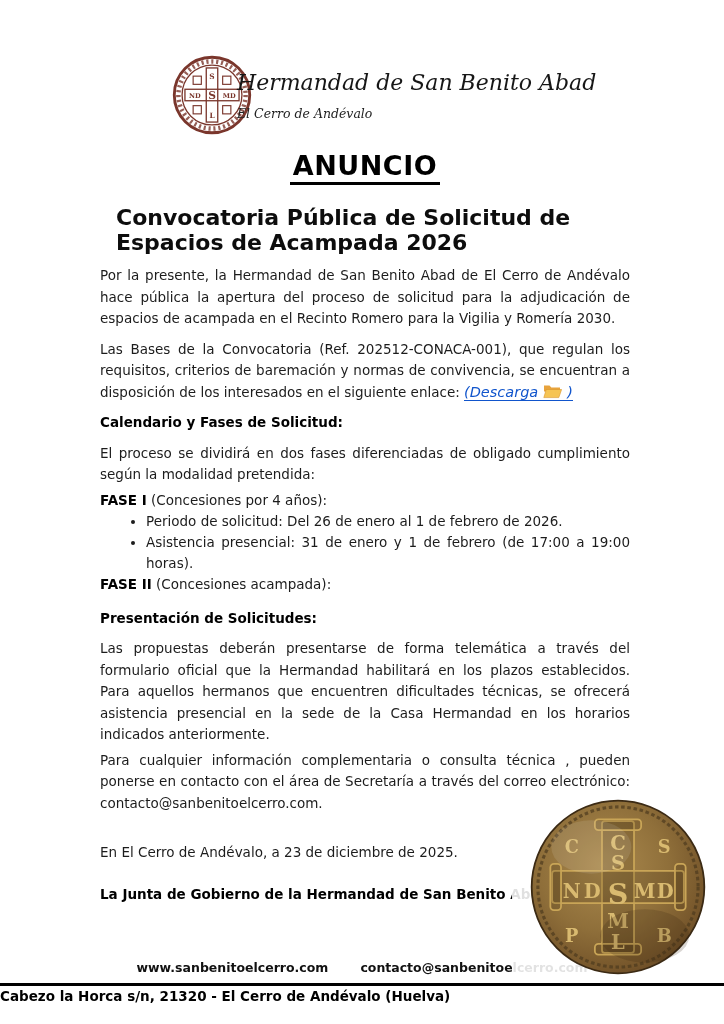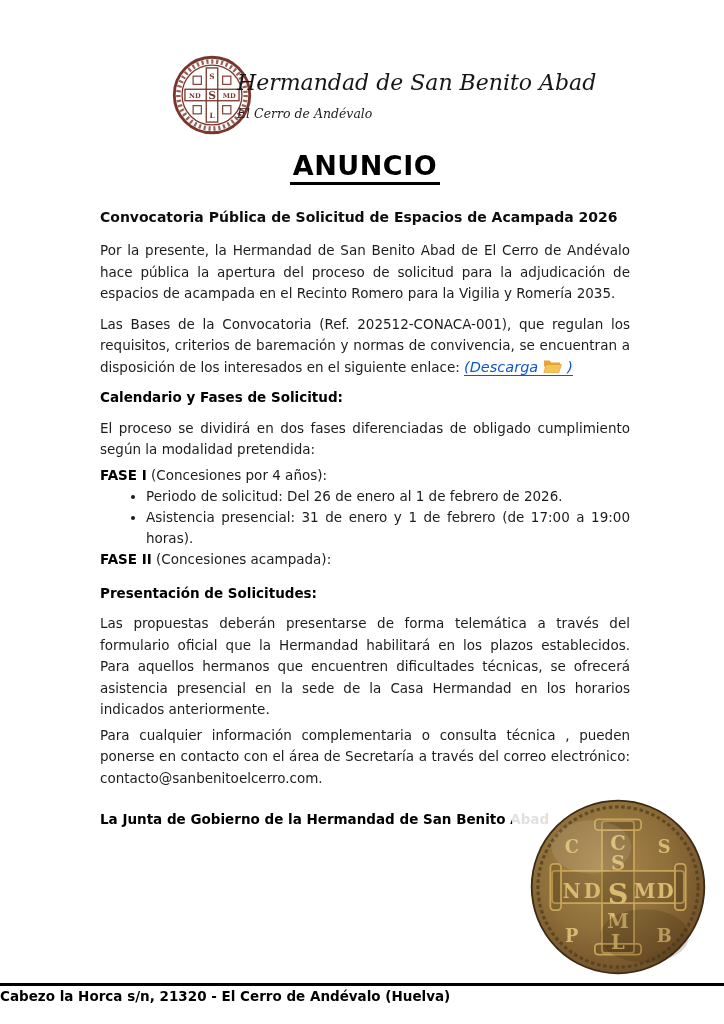--- a/index.html
+++ b/index.html
@@ -14,21 +14,21 @@
     font-family:"DejaVu Serif", serif; font-style:italic; font-size:22px; color:#161616;
   }
   .org-sub {
     position:absolute; left:237px; top:106px; width:318px; text-align:left;
     font-family:"DejaVu Serif", serif; font-style:italic; font-size:12.5px; color:#222;
   }
   
   .content { position:absolute; left:100px; top:150px; width:530px; }
   .title { text-align:center; margin:0 0 24px; font-size:27px; font-weight:bold; color:#000; letter-spacing:.5px; }
   .title span { border-bottom:3px solid #000; padding:0 3px 1px; }
-  .doc-subtitle { margin:0 0 10px; font-size:14px; font-weight:bold; line-height:25px; color:#0d0d0d; }
+  .doc-subtitle { margin:0 16px 10px; font-size:22px; font-weight:bold; line-height:25px; color:#0d0d0d; }
   .content p { margin:0 0 9px; font-size:13.5px; line-height:21.5px; text-align:justify; }
   .h3 { font-weight:bold; color:#000; margin:0; }
   .sec-gap { margin-top:13px !important; }
   .fase { margin:0 !important; line-height:21px !important; }
   .fase strong { color:#000; }
   ul.bullets { margin:0; padding:0 0 0 46px; list-style:disc; }
   ul.bullets li { font-size:13.5px; line-height:21px; text-align:justify; }
   .intro2 { margin-bottom:4px !important; }
   .pres-body { margin-bottom:4px !important; }
   .date-line { margin-top:28px !important; }
@@ -81,21 +81,21 @@
     <div class="org-name">Hermandad de San Benito Abad</div>
     <div class="org-sub">El Cerro de Andévalo</div>
   </div>
 
   <div class="content">
 
     <div class="title"><span>ANUNCIO</span></div>
 
     <div class="doc-subtitle">Convocatoria Pública de Solicitud de Espacios de Acampada 2026</div>
 
-    <p>Por la presente, la Hermandad de San Benito Abad de El Cerro de Andévalo hace pública la apertura del proceso de solicitud para la adjudicación de espacios de acampada en el Recinto Romero para la Vigilia y Romería 2035.</p>
+    <p>Por la presente, la Hermandad de San Benito Abad de El Cerro de Andévalo hace pública la apertura del proceso de solicitud para la adjudicación de espacios de acampada en el Recinto Romero para la Vigilia y Romería 2030.</p>
 
     <p><span>Las Bases de la Convocatoria (Ref. 202512-CONACA-001), que regulan los requisitos, criterios de baremación y normas de convivencia, se encuentran a disposición de los interesados en el siguiente enlace: </span><a class="descarga" href="#"><span>(Descarga</span><svg class="fold" width="19" height="15" viewBox="0 0 19 15">
             <path d="M1 1.5 h5.5 l1.8 2 H17 v4 H1 Z" fill="#E8A33D"></path>
             <path d="M3.2 5.5 H18.6 L15.8 13.6 H0.8 Z" fill="#F6C453" stroke="#D9952E" stroke-width="0.6"></path>
           </svg><span>)</span></a></p>
 
     <p class="h3">Calendario y Fases de Solicitud:</p>
     <p class="intro2">El proceso se dividirá en dos fases diferenciadas de obligado cumplimiento según la modalidad pretendida:</p>
 
     <p class="fase"><strong>FASE I</strong><span> (Concesiones por 4 años):</span></p>
@@ -104,20 +104,21 @@
       <li>Asistencia presencial: 31 de enero y 1 de febrero (de 17:00 a 19:00 horas).</li>
     </ul>
 
     <p class="fase"><strong>FASE II</strong><span> (Concesiones acampada):</span></p>
 
     <p class="h3 sec-gap">Presentación de Solicitudes:</p>
     <p class="pres-body">Las propuestas deberán presentarse de forma telemática a través del formulario oficial que la Hermandad habilitará en los plazos establecidos. Para aquellos hermanos que encuentren dificultades técnicas, se ofrecerá asistencia presencial en la sede de la Casa Hermandad en los horarios indicados anteriormente.</p>
 
     <p>Para cualquier información complementaria o consulta técnica , pueden ponerse en contacto con el área de Secretaría a través del correo electrónico: contacto@sanbenitoelcerro.com.</p>
 
+    <p class="date-line">En El Cerro de Andévalo, a 23 de diciembre de 2025.</p>
 
     <p class="signature">La Junta de Gobierno de la Hermandad de San Benito Abad</p>
   </div>
 
   <div class="coin-box">
     <svg viewBox="0 0 200 200">
       <defs>
         <radialGradient id="bronze" cx="42%" cy="38%" r="75%">
           <stop offset="0%" stop-color="#ab8a4e"></stop>
           <stop offset="50%" stop-color="#8F6F3A"></stop>
@@ -146,16 +147,20 @@
       <text class="coin-letter" x="153" y="112" font-size="22" text-anchor="middle">D</text>
       <text class="coin-letter" x="48" y="62" font-size="20" text-anchor="middle">C</text>
       <text class="coin-letter" x="152" y="62" font-size="20" text-anchor="middle">S</text>
       <text class="coin-letter" x="48" y="162" font-size="20" text-anchor="middle">P</text>
       <text class="coin-letter" x="152" y="162" font-size="20" text-anchor="middle">B</text>
       <ellipse cx="70" cy="55" rx="45" ry="30" fill="#ffffff" opacity="0.10"></ellipse>
       <ellipse cx="130" cy="155" rx="50" ry="30" fill="#2a1b0a" opacity="0.18"></ellipse>
     </svg>
   </div>
 
+  <div class="footer-line1">
+    <span>www.sanbenitoelcerro.com</span>
+    <span>contacto@sanbenitoelcerro.com</span>
+  </div>
   <div class="footer-rule"></div>
   <div class="footer-address">Cabezo la Horca s/n, 21320 - El Cerro de Andévalo (Huelva)</div>
 
 </div>
 
 </body></html>

